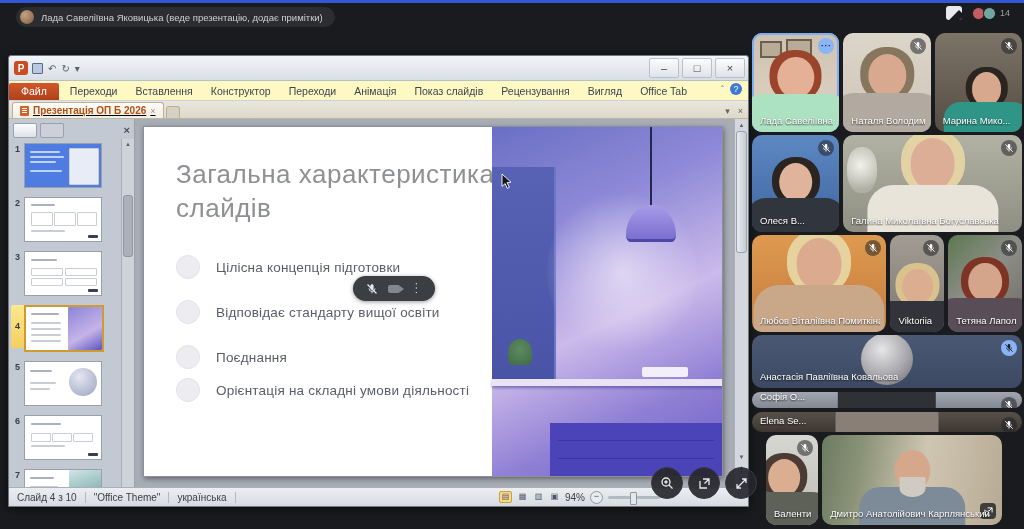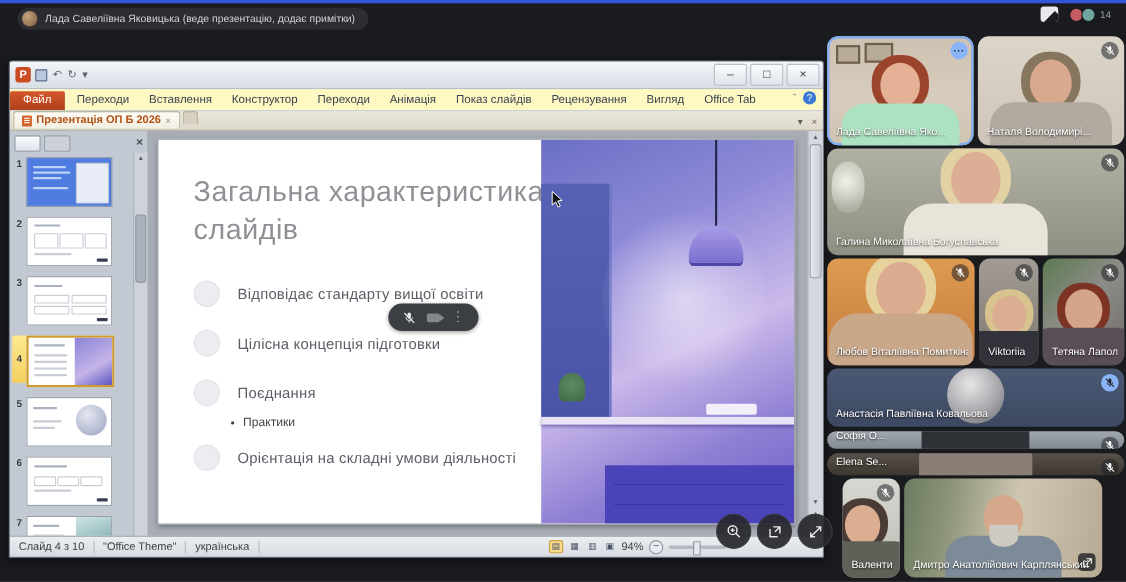--- a/index.html
+++ b/index.html
@@ -40,21 +40,21 @@
          font-size:10.5px;color:#3e4450;position:relative;}
   .rtab{padding:2px 9px 3px;white-space:nowrap;}
   .rtab.file{background:linear-gradient(#d3562b,#b0411a);color:#fff;padding:2px 12px 3px;margin-right:2px;
          border-radius:2px 2px 0 0;}
   .rt-right{position:absolute;right:6px;top:2px;display:flex;gap:6px;align-items:center;}
   .helpc{width:12px;height:12px;border-radius:50%;background:#3b79d4;color:#fff;font-size:9px;
          display:flex;align-items:center;justify-content:center;}
   .caret{color:#7a8292;font-size:9px;}
   
   .dbar{height:17px;background:linear-gradient(#e9e6dc,#ded9cb);border-bottom:1px solid #bcb6a4;
-        display:flex;position:relative;}
+        display:flex;align-items:flex-end;position:relative;text-decoration:underline;}
   .dtab{height:15px;margin-left:3px;background:linear-gradient(#fdfcf7,#f1eee2);border:1px solid #b8b197;
         border-bottom:none;border-radius:3px 3px 0 0;display:flex;align-items:center;gap:4px;padding:0 7px;}
   .dtab .fic{width:9px;height:10px;background:#d2622a;border-radius:1px;position:relative;}
   .dtab .fic::after{content:"";position:absolute;left:2px;top:2px;right:2px;height:1px;background:#fff;
         box-shadow:0 2px 0 #fff,0 4px 0 #fff;}
   .dtab .lbl{font-size:10px;font-weight:bold;color:#b34f10;white-space:nowrap;}
   .dtab .x{font-size:9px;color:#9a9484;}
   .newtab{width:12px;height:11px;background:#d6d1c0;border:1px solid #b8b197;border-bottom:none;
         border-radius:3px 3px 0 0;margin-left:2px;}
   .dbar-right{position:absolute;right:5px;bottom:2px;display:flex;gap:8px;color:#6a6254;font-size:9px;}
@@ -306,32 +306,31 @@
           <span class="th"></span>
         </div>
       </div>
     </div>
     <div class="editor">
       <div class="slide">
         <div class="stitle">Загальна характеристика слайдів</div>
         <div class="bullets" id="bullets">
             <div class="brow">
               <span class="bcirc"></span>
-              <span class="btxt">Відповідає стандарту вищої освіти</span>
+              <span class="btxt">Цілісна концепція підготовки</span>
             </div>
             <div class="brow">
               <span class="bcirc"></span>
-              <span class="btxt">Цілісна концепція підготовки</span>
+              <span class="btxt">Відповідає стандарту вищої освіти</span>
             </div>
             <div class="brow">
               <span class="bcirc"></span>
               <span class="btxt">Поєднання</span>
             </div>
             <div class="bsubs">
-              <div class="bsub">Практики</div>
             </div>
             <div class="brow">
               <span class="bcirc"></span>
               <span class="btxt">Орієнтація на складні умови діяльності</span>
             </div>
           </div>
         <div class="img">
           <div class="cab"></div>
           <div class="glow"></div>
           <div class="cord"></div>
@@ -428,22 +427,52 @@
         </div>
         <span class="badge mic">
           <svg width="10" height="10" viewBox="0 0 12 12">
             <path d="M6 1.2c.9 0 1.6.7 1.6 1.6v2.4a1.6 1.6 0 0 1-3.2 0V2.8c0-.9.7-1.6 1.6-1.6z" fill="#fff"></path>
             <path d="M3 5.4a3 3 0 0 0 6 0M6 8.4v2" stroke="#fff" fill="none" stroke-width=".9"></path>
             <path d="M1.5 1.5l9 9" stroke="#fff" stroke-width="1.1"></path>
           </svg>
         </span>
         <span class="tname">Наталя Володимирі...</span>
       </div>
+      <div class="tile" style="flex: 1 1 0%; background: linear-gradient(rgb(125, 116, 104), rgb(84, 77, 67));">
+        <div class="person" style="width: 94.5px; height: 69.3px; margin-left: 8px;">
+          <div class="p-hair" style="width: 42px; height: 42px; top: 0px; border-radius: 46%; background: rgb(44, 36, 30);"></div>
+          <div class="p-head" style="width: 29.4px; height: 33.6px; top: 5.25px; border-radius: 50%; background: rgb(216, 168, 142);"></div>
+          <div class="p-body" style="width: 86.1px; height: 35.7px; top: 35.7px; border-radius: 16.8px 16.8px 0px 0px; background: rgb(46, 149, 135);"></div>
+        </div>
+        <span class="badge mic">
+          <svg width="10" height="10" viewBox="0 0 12 12">
+            <path d="M6 1.2c.9 0 1.6.7 1.6 1.6v2.4a1.6 1.6 0 0 1-3.2 0V2.8c0-.9.7-1.6 1.6-1.6z" fill="#fff"></path>
+            <path d="M3 5.4a3 3 0 0 0 6 0M6 8.4v2" stroke="#fff" fill="none" stroke-width=".9"></path>
+            <path d="M1.5 1.5l9 9" stroke="#fff" stroke-width="1.1"></path>
+          </svg>
+        </span>
+        <span class="tname">Марина Мико...</span>
+      </div>
     </div>
     <div class="prow" style="top: 102px; height: 97px;">
+      <div class="tile" style="flex: 1 1 0%; background: linear-gradient(rgb(93, 136, 194), rgb(63, 102, 160));">
+        <div class="person" style="width: 108px; height: 79.2px;">
+          <div class="p-hair" style="width: 48px; height: 48px; top: 0px; border-radius: 46%; background: rgb(43, 37, 33);"></div>
+          <div class="p-head" style="width: 33.6px; height: 38.4px; top: 6px; border-radius: 50%; background: rgb(224, 180, 154);"></div>
+          <div class="p-body" style="width: 98.4px; height: 40.8px; top: 40.8px; border-radius: 19.2px 19.2px 0px 0px; background: rgb(49, 53, 61);"></div>
+        </div>
+        <span class="badge mic">
+          <svg width="10" height="10" viewBox="0 0 12 12">
+            <path d="M6 1.2c.9 0 1.6.7 1.6 1.6v2.4a1.6 1.6 0 0 1-3.2 0V2.8c0-.9.7-1.6 1.6-1.6z" fill="#fff"></path>
+            <path d="M3 5.4a3 3 0 0 0 6 0M6 8.4v2" stroke="#fff" fill="none" stroke-width=".9"></path>
+            <path d="M1.5 1.5l9 9" stroke="#fff" stroke-width="1.1"></path>
+          </svg>
+        </span>
+        <span class="tname">Олеся В...</span>
+      </div>
       <div class="tile" style="flex: 2.05 1 0%; background: linear-gradient(rgb(178, 178, 164), rgb(142, 142, 130));">
         <div class="flowers"></div>
         <div class="person" style="width: 144px; height: 105.6px;">
           <div class="p-hair" style="width: 64px; height: 64px; top: 0px; border-radius: 46%; background: rgb(226, 210, 164);"></div>
           <div class="p-head" style="width: 44.8px; height: 51.2px; top: 8px; border-radius: 50%; background: rgb(220, 174, 149);"></div>
           <div class="p-body" style="width: 131.2px; height: 54.4px; top: 54.4px; border-radius: 25.6px 25.6px 0px 0px; background: rgb(232, 228, 218);"></div>
         </div>
         <span class="badge mic">
           <svg width="10" height="10" viewBox="0 0 12 12">
             <path d="M6 1.2c.9 0 1.6.7 1.6 1.6v2.4a1.6 1.6 0 0 1-3.2 0V2.8c0-.9.7-1.6 1.6-1.6z" fill="#fff"></path>

